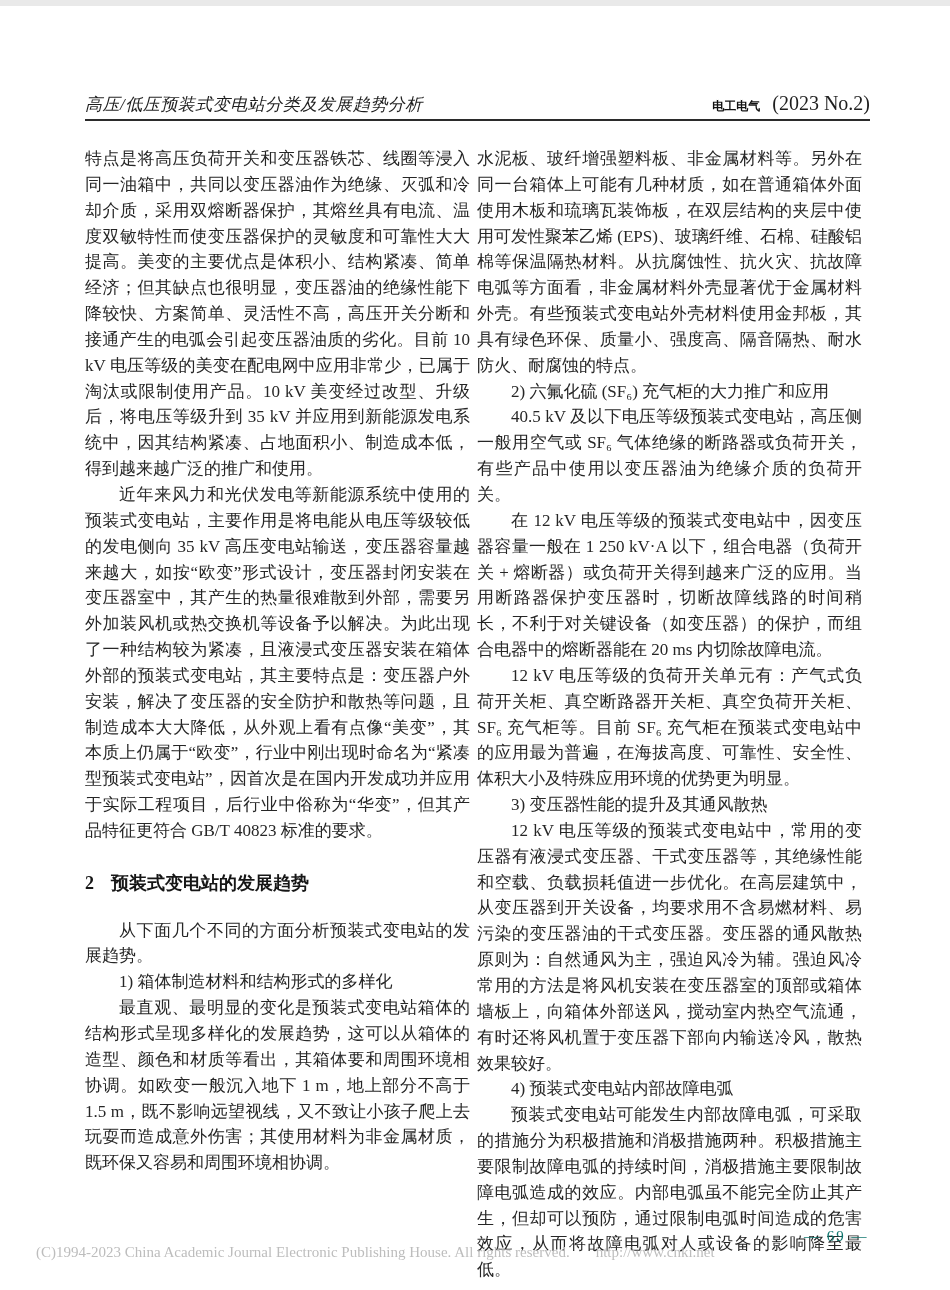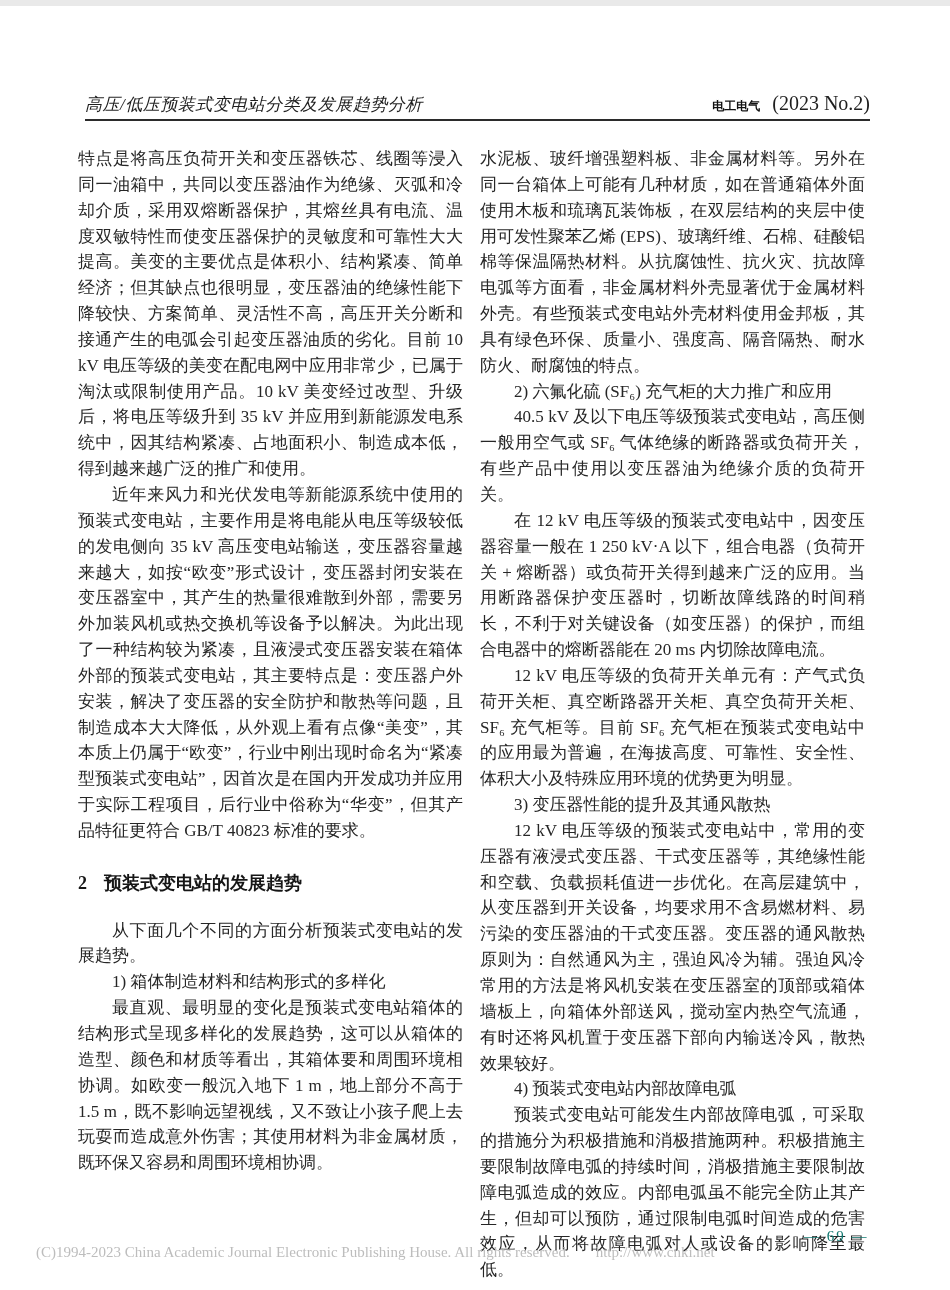--- a/index.html
+++ b/index.html
@@ -36,24 +36,24 @@
     margin-right:12px;
   }
   .issue{font-size:20px;color:#1e1e1e;}
   .rule{
     position:absolute;
     left:85px;right:80px;top:113px;
     border-top:2px solid #2b2b2b;
   }
   .columns{
     position:absolute;
-    left:78px;top:140px;
+    left:85px;top:140px;
     width:787px;
     display:flex;
-    gap:17px;
+    gap:7px;
   }
   .col{
     width:385px;
     font-size:17px;
     line-height:25.85px;
     text-align:justify;
     text-justify:inter-ideograph;
   }
   .col p{margin:0;}
   .col p.indent{text-indent:2em;}

